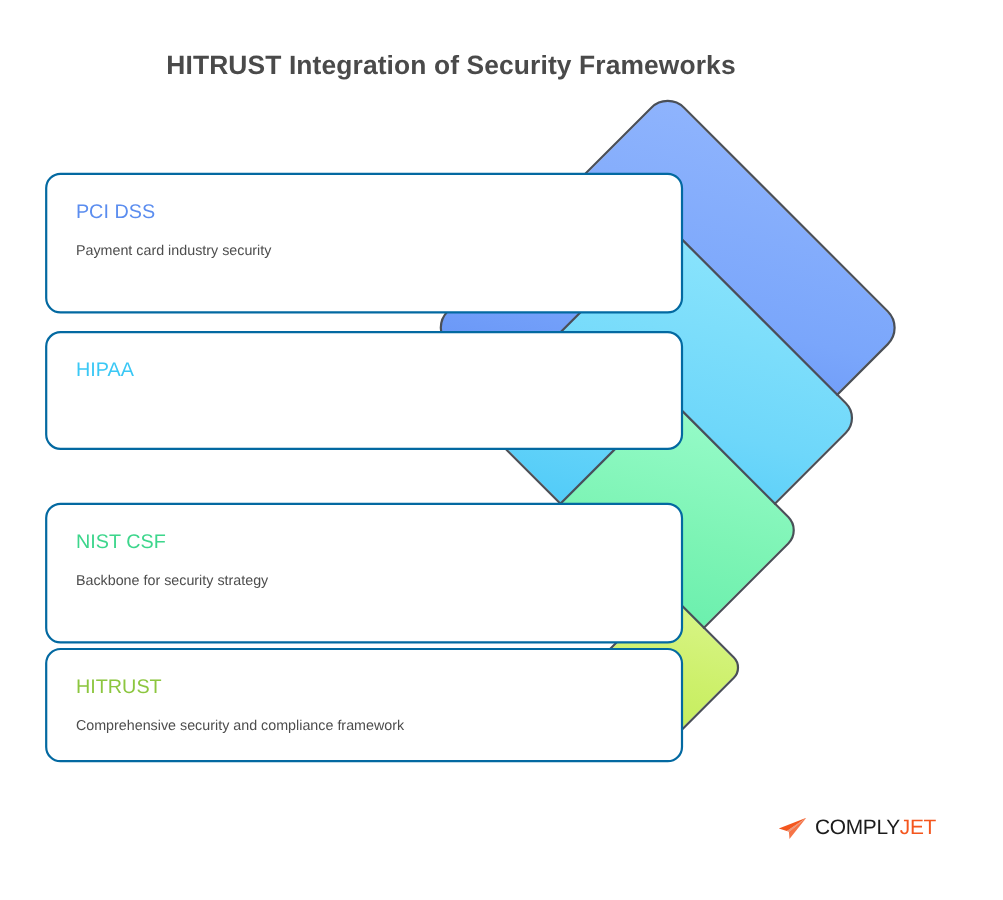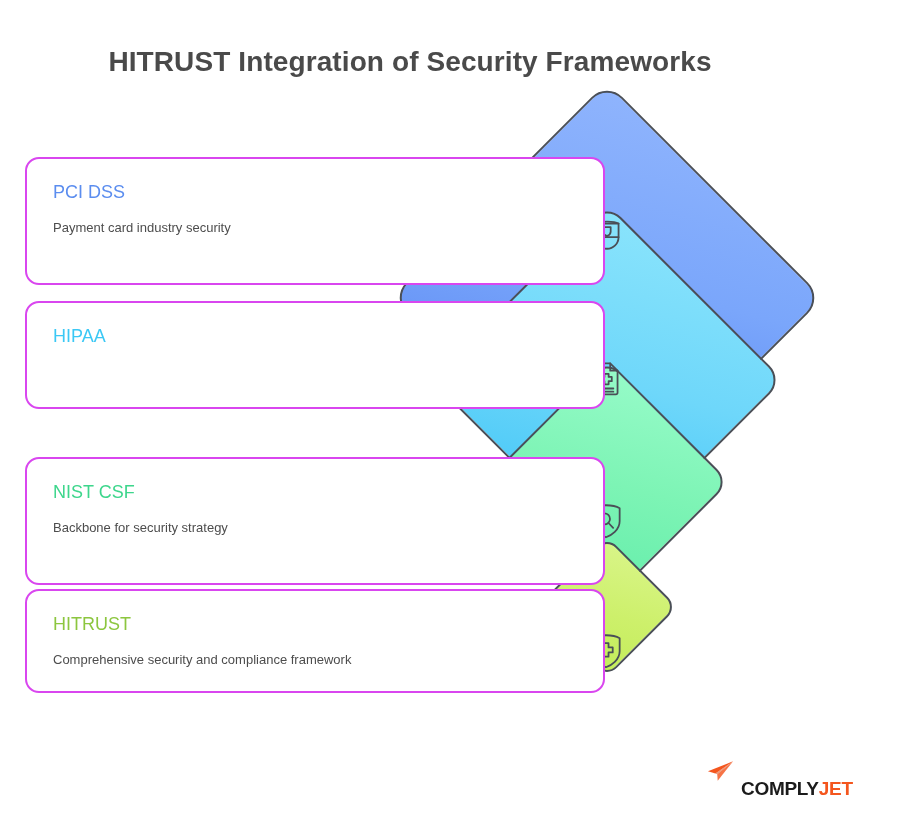--- a/index.html
+++ b/index.html
@@ -16,21 +16,21 @@
     overflow: hidden;
   }
 
   
   .page-title {
     position: absolute;
     top: 46px;
     left: 0;
     width: 820px;
     text-align: center;
-    font-size: 28px;
+    font-size: 24px;
     font-weight: bold;
     color: #4a4a4a;
     letter-spacing: 0.1px;
   }
 
   
   .diamond-stack {
     position: absolute;
     left: 0;
     top: 0;
@@ -84,24 +84,24 @@
   }
   .diamond-icon svg { display: block; width: 100%; height: 100%; }
   .icon-1 { left: 607px; top: 233px; }
   .icon-2 { left: 606px; top: 378px; }
   .icon-3 { left: 606px; top: 521px; }
   .icon-4 { left: 606px; top: 651px; }
 
   
   .card {
     position: absolute;
-    left: 25px;
+    left: 41px;
     width: 580px;
     background: #ffffff;
-    border: 2px solid #d946ef;
+    border: 2px solid #0369a1;
     border-radius: 14px;
     box-sizing: border-box;
     padding: 24px 26px 20px 26px;
   }
   .card-1 { top: 157px; height: 128px; }
   .card-2 { top: 301px; height: 108px; }
   .card-3 { top: 445px; height: 128px; margin-top: 12px; }
   .card-4 { top: 589px; height: 104px; }
 
   .card-title {
@@ -123,23 +123,22 @@
     position: absolute;
     left: 707px;
     top: 742px;
     display: flex;
     align-items: center;
     gap: 7px;
   }
   .logo-plane { width: 27px; height: 22px; display: block; }
   .logo-text {
     font-size: 19px;
-    font-weight: bold;
+    font-weight: normal;
     letter-spacing: -0.3px;
-    margin-top: 36px;
   }
   .logo-comply { color: #1b1b1b; }
   .logo-jet { color: #f4561e; }
 </style>
 </head>
 <body>
 
 <div class="page-title">HITRUST Integration of Security Frameworks</div>
 
 <div class="diamond-stack">

